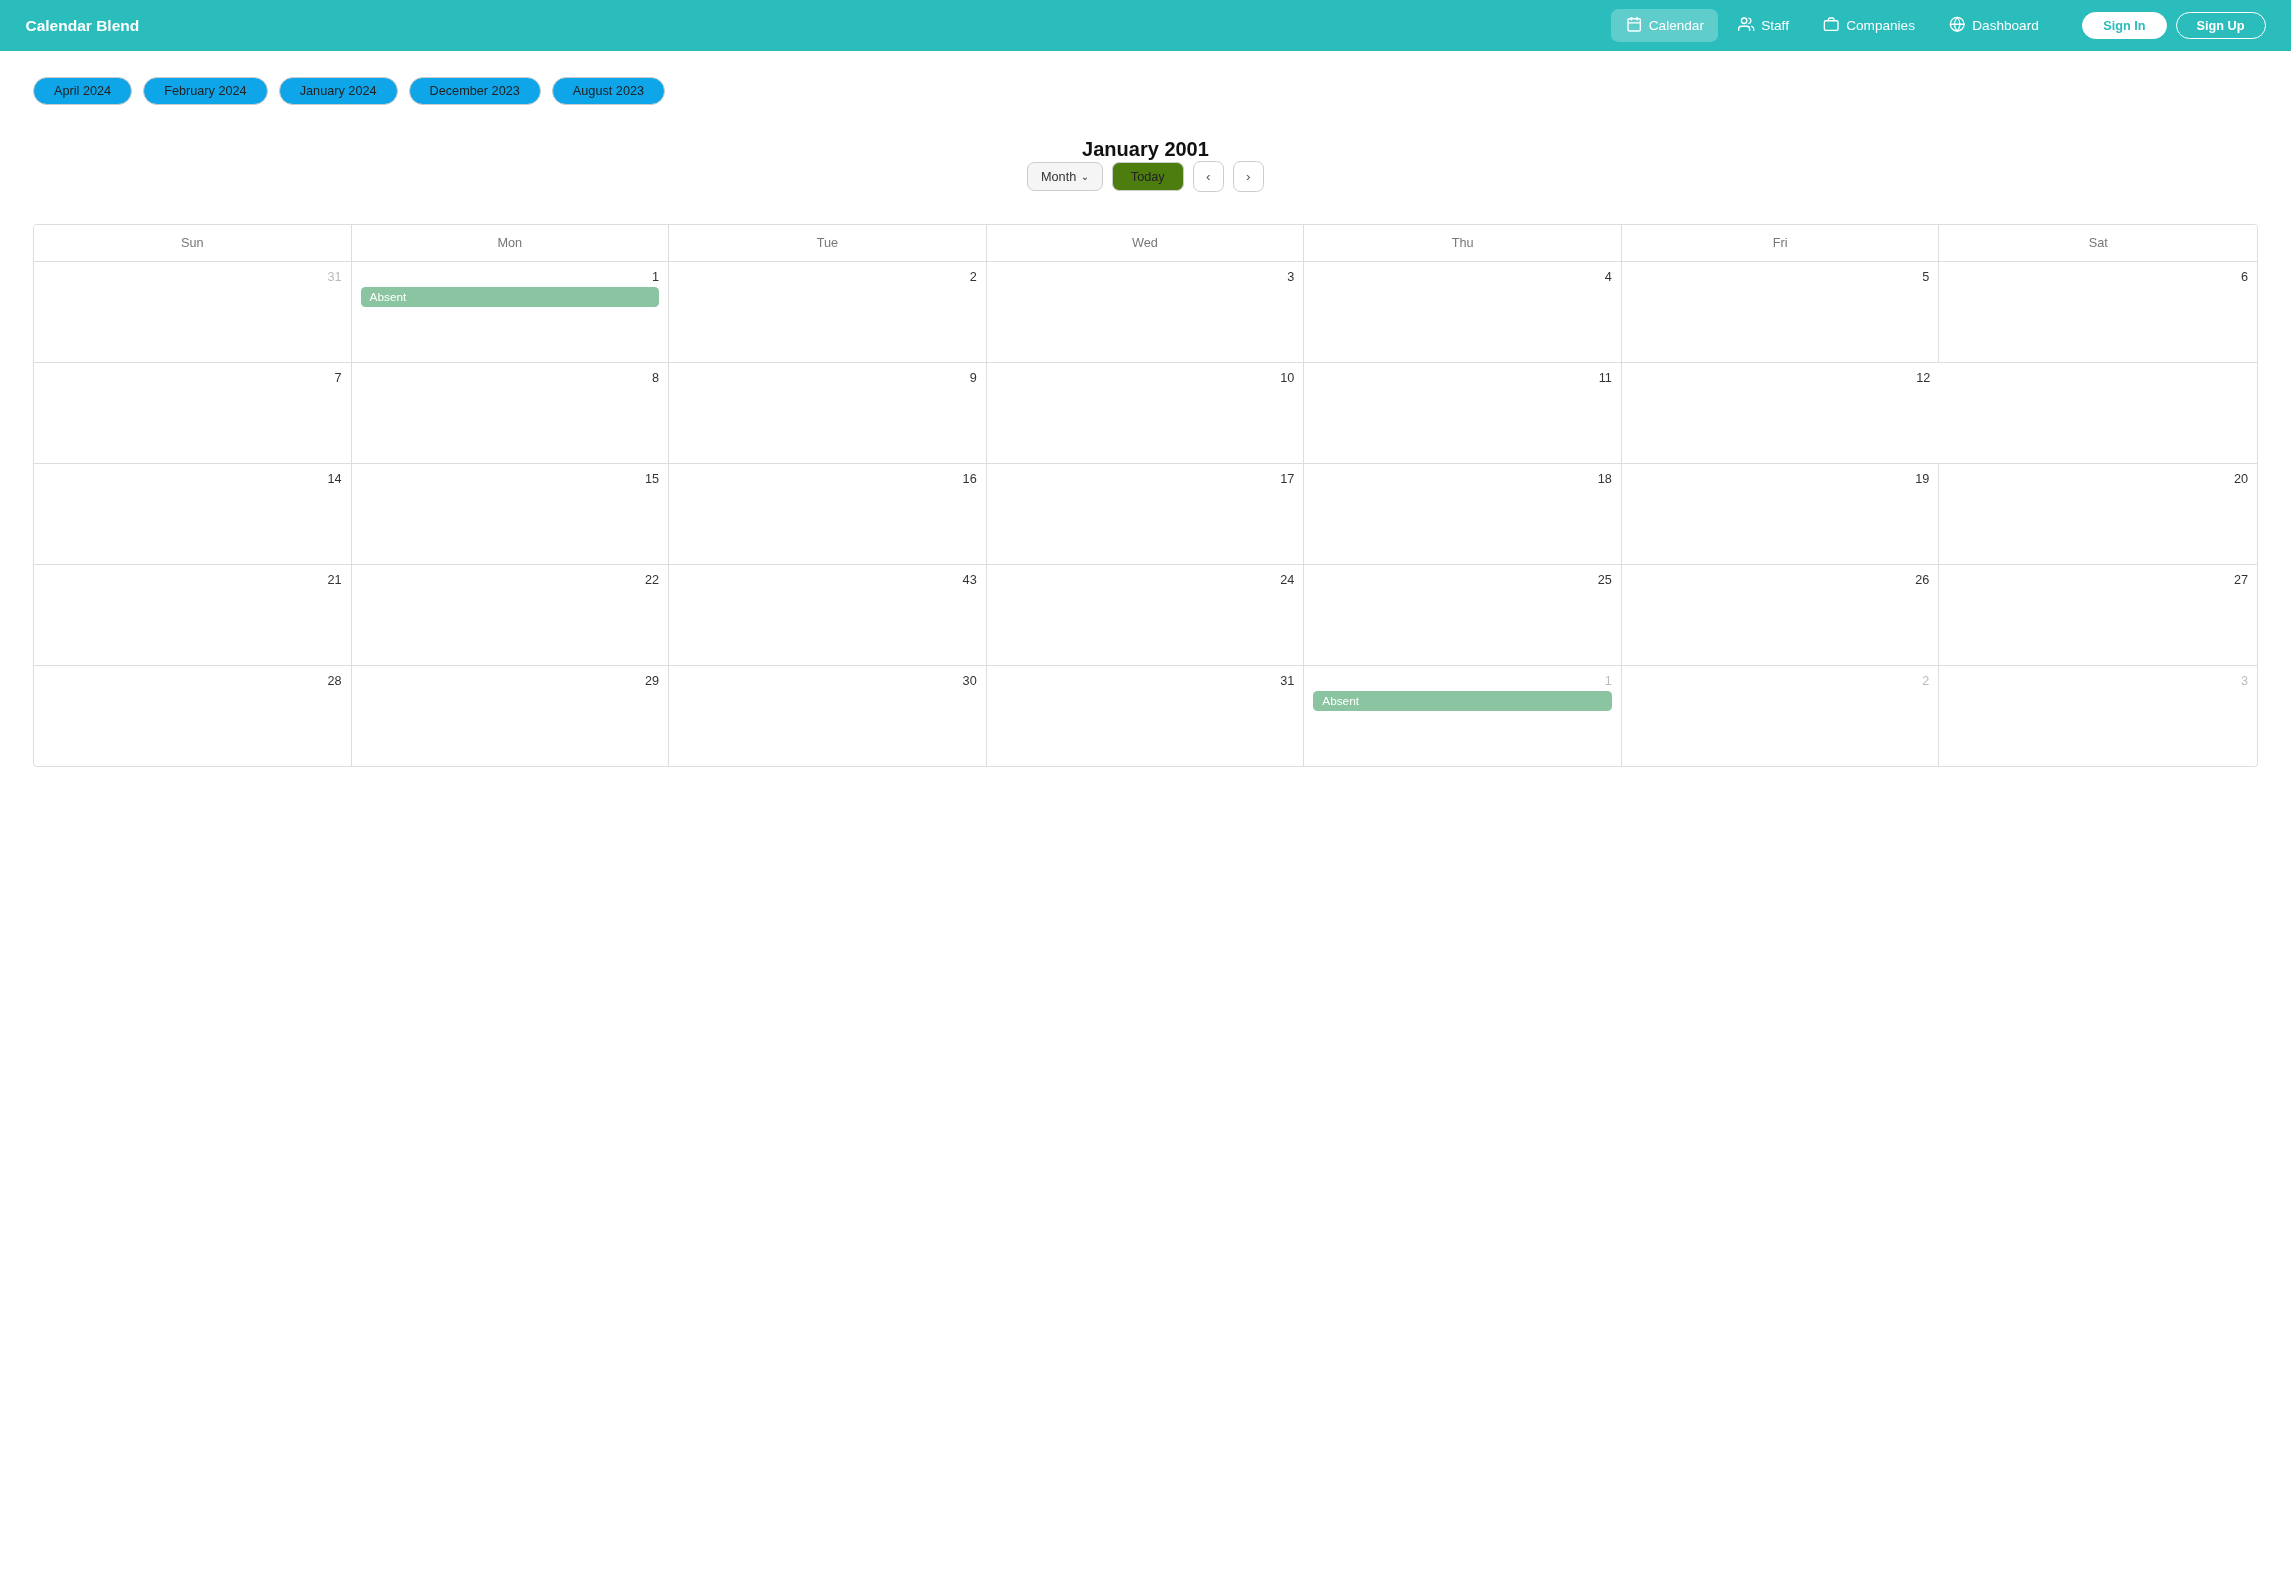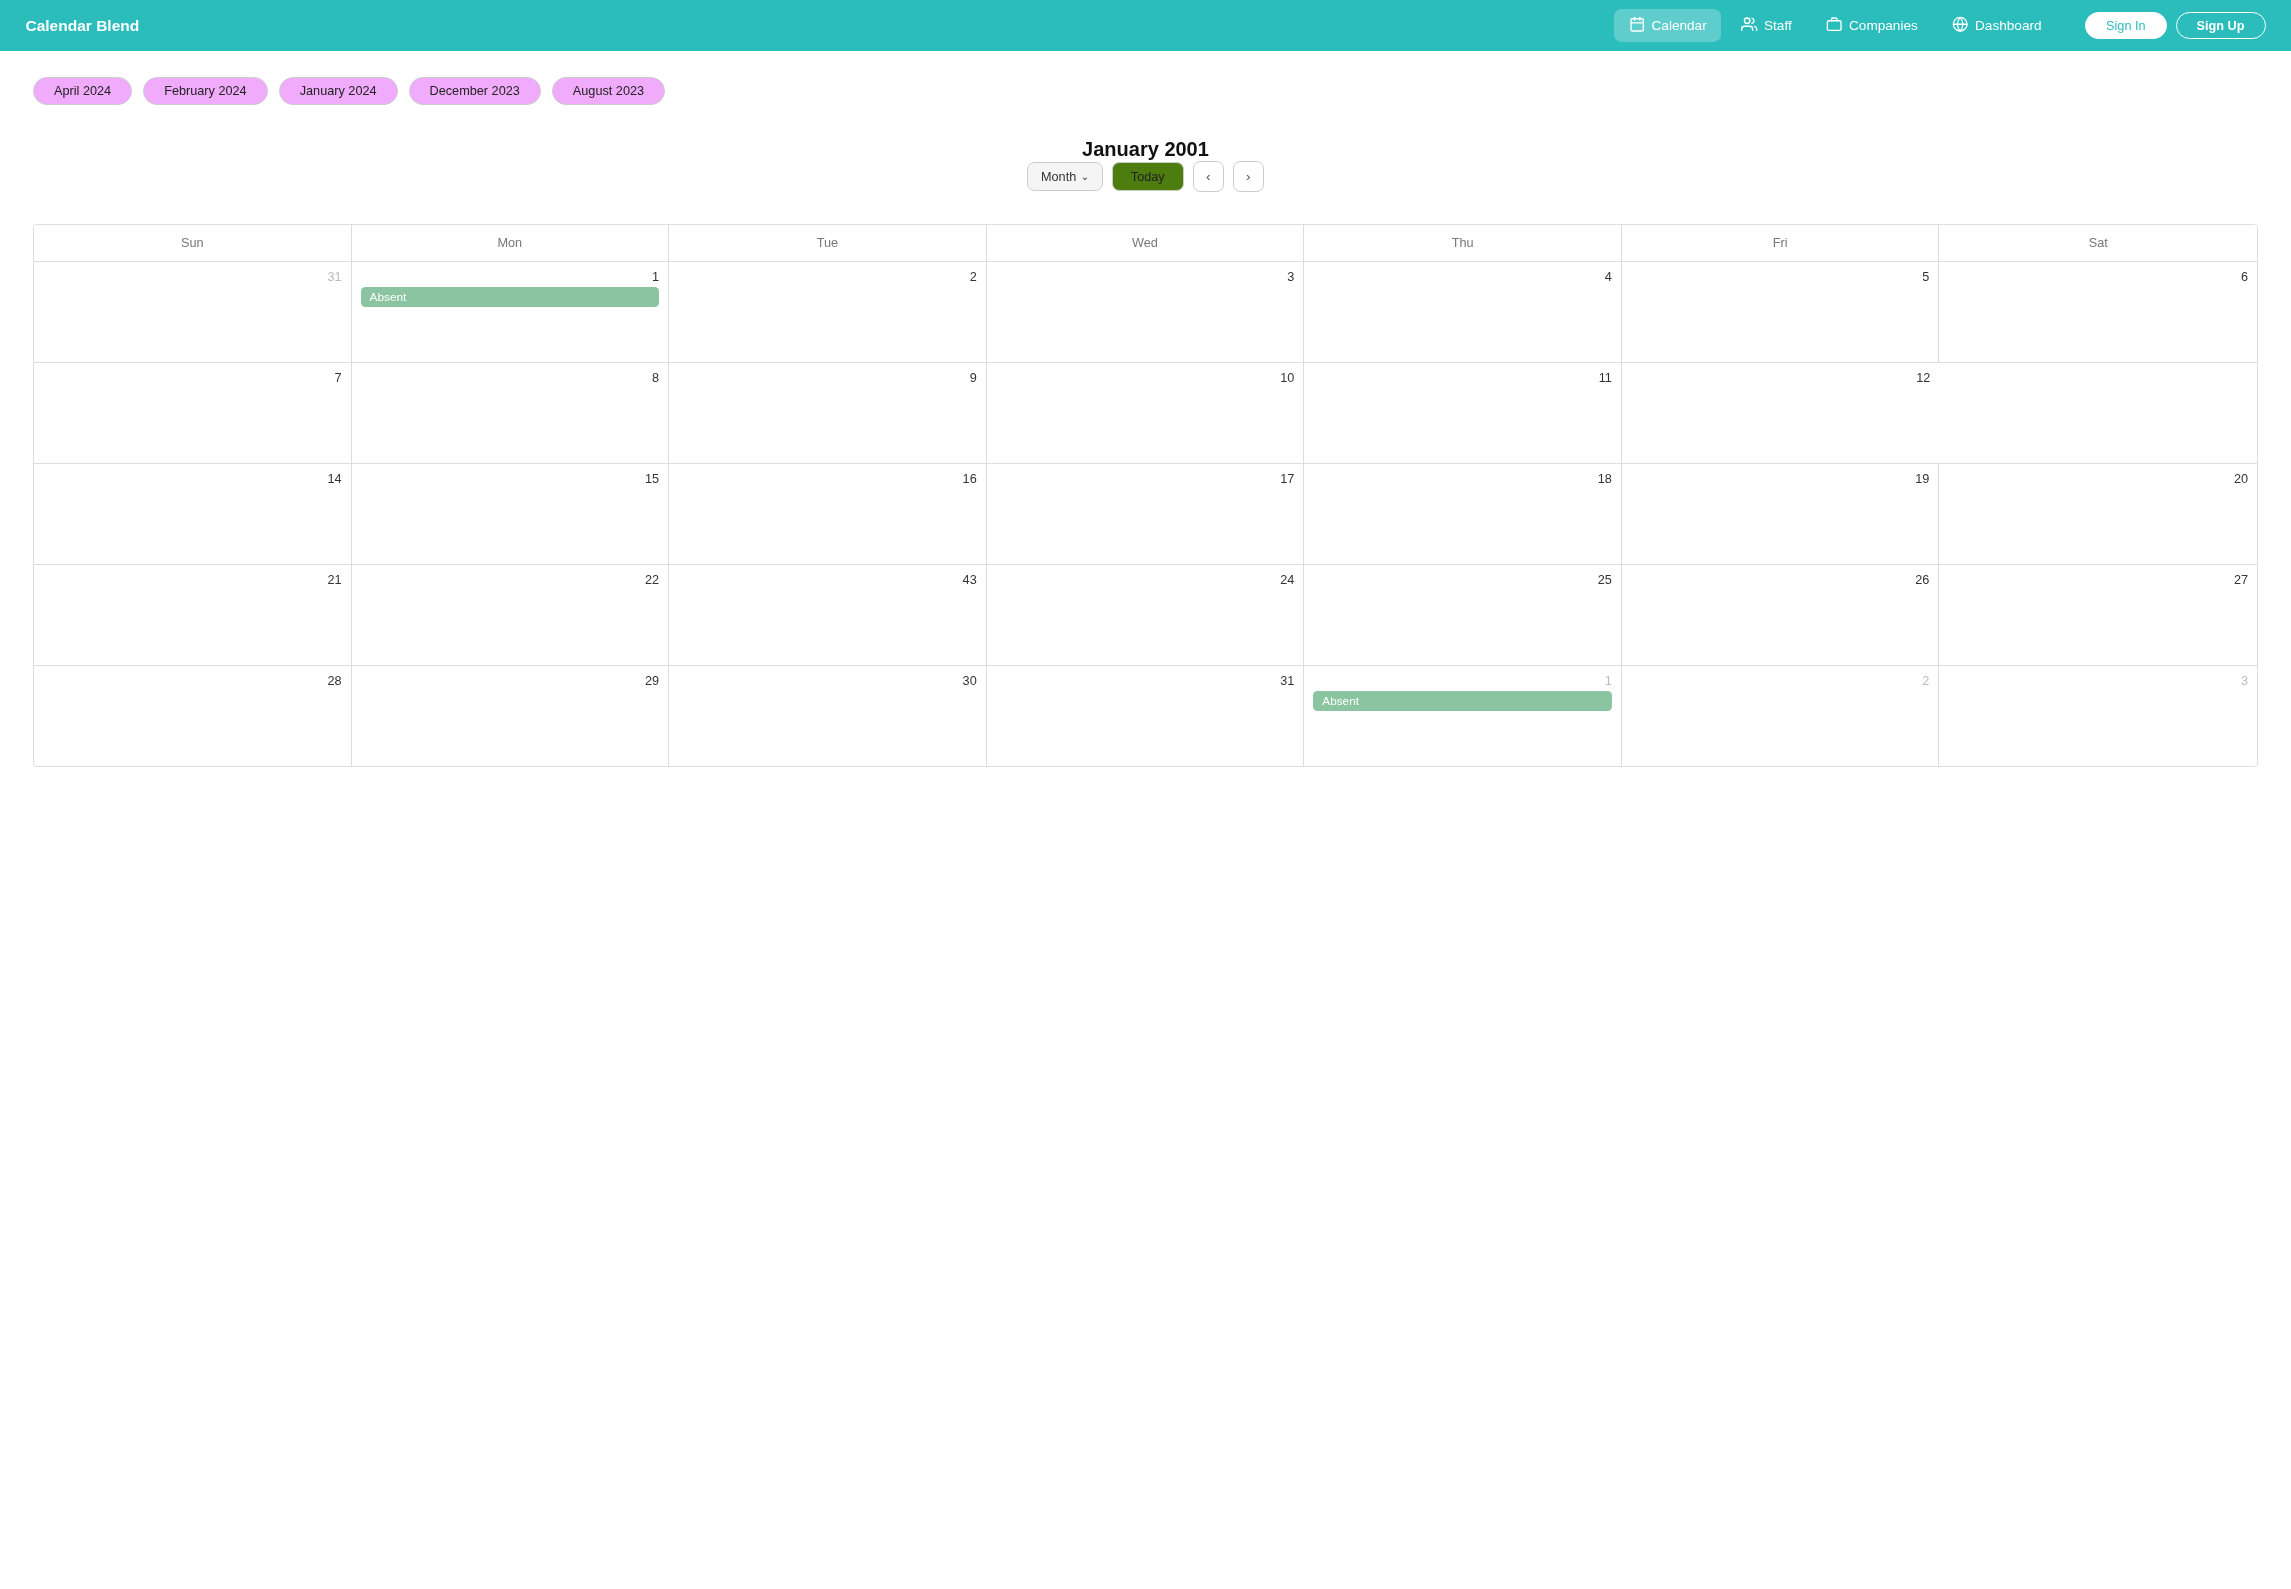--- a/index.html
+++ b/index.html
@@ -44,21 +44,21 @@
       margin-left: 29px;
       align-items: center;
     }
     .btn-signin {
       background: #fff;
       color: #2bbcbc;
       border: 1.8px solid #fff;
       border-radius: 22px;
       padding: 5.5px 20px;
       font-size: 12.7px;
-      font-weight: 400;
+      font-weight: 700;
       cursor: pointer;
     }
     .btn-signup {
       background: transparent;
       color: #fff;
       border: 1.8px solid #fff;
       border-radius: 22px;
       padding: 5.5px 20px;
       font-size: 12.7px;
       font-weight: 600;
@@ -83,21 +83,21 @@
       flex-wrap: wrap;
       margin-bottom: 33px;
     }
     .month-chip {
       border: 1.4px solid #ccc;
       border-radius: 22px;
       padding: 6.4px 20px;
       font-size: 12.7px;
       color: #222;
       cursor: pointer;
-      background: #f0abfc;
+      background: #0ea5e9;
       font-weight: 500;
     }
 
     
     .calendar-toolbar {
       display: flex;
       align-items: center;
       justify-content: space-between;
       margin-bottom: 32px;
       flex-direction: column;

